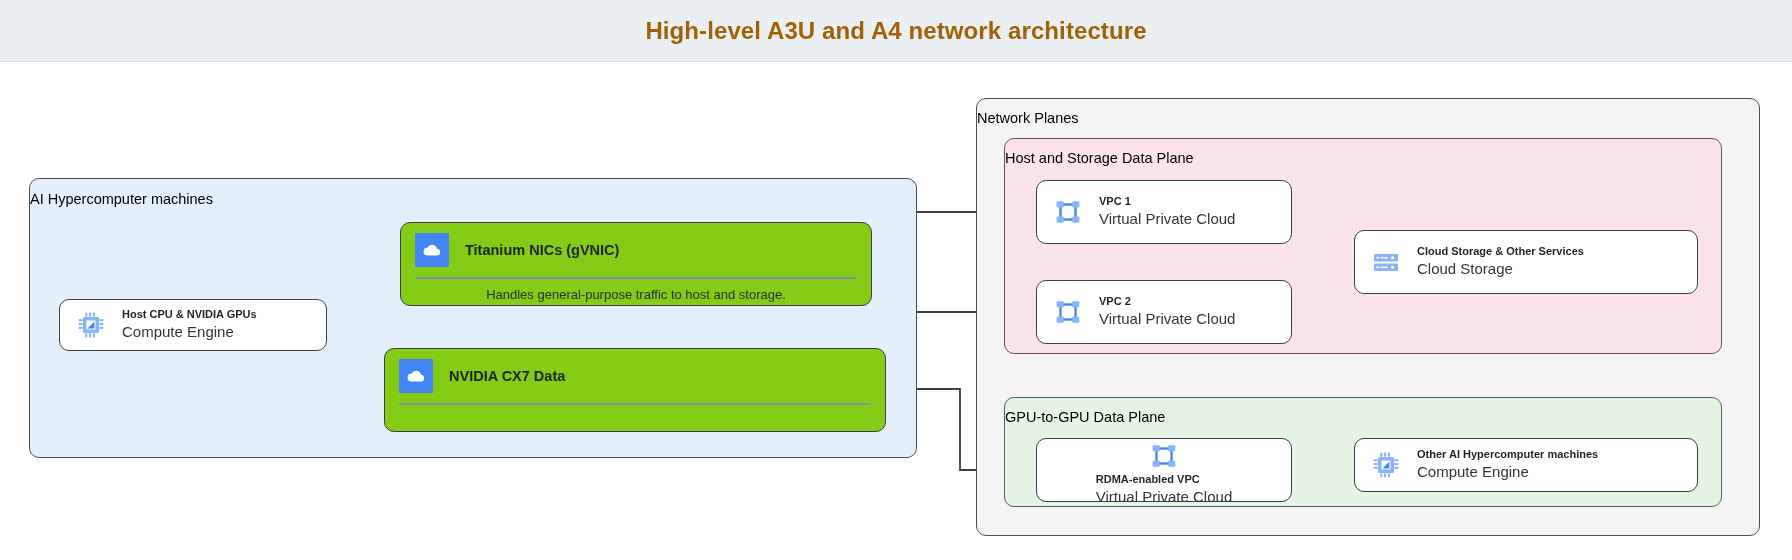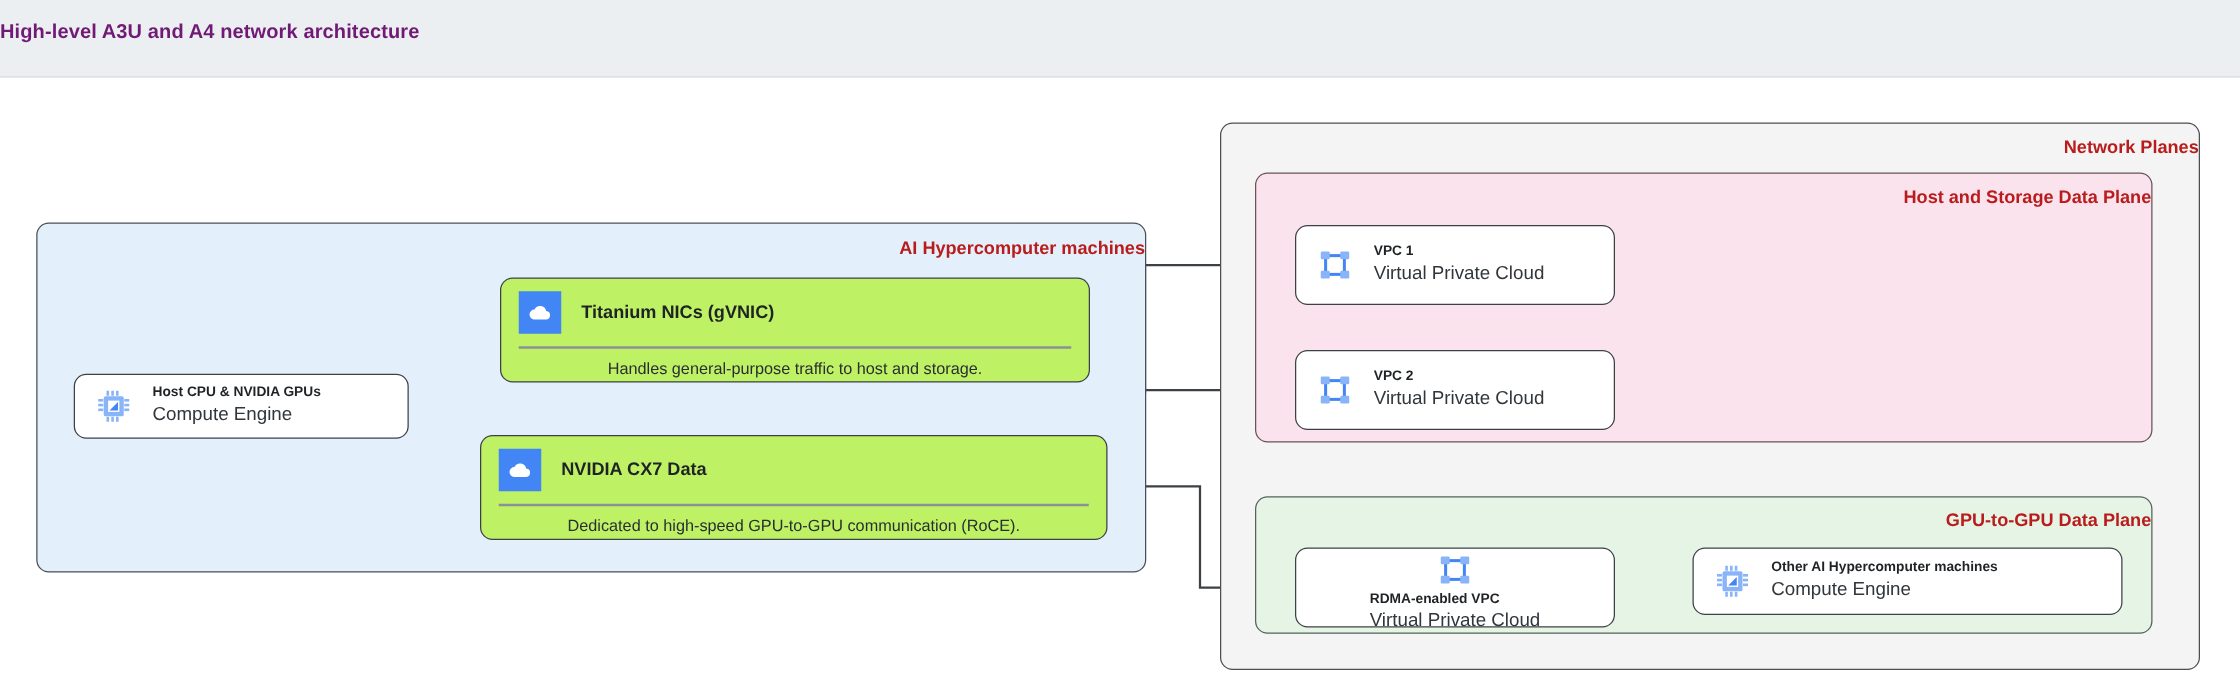--- a/index.html
+++ b/index.html
@@ -28,41 +28,42 @@
     height: 62px;
     background: #eceff1;
     border-bottom: 1px solid #d8dde0;
     box-sizing: border-box;
   }
   .header-title {
     position: absolute;
     left: 0;
     top: 17px;
     width: 1792px;
-    font-size: 16px;
+    text-align: center;
+    font-size: 24px;
     font-weight: bold;
-    color: #701a75;
+    color: #a16207;
     letter-spacing: 0.1px;
   }
 
   
   .panel {
     position: absolute;
     box-sizing: border-box;
     border: 1.6px solid #4a4f54;
     border-radius: 10px;
   }
   .panel-title {
     position: absolute;
     left: 0;
     width: 100%;
-    text-align: right;
+    text-align: left;
     font-size: 14.5px;
-    font-weight: bold;
-    color: #b91c1c;
+    font-weight: normal;
+    color: #000000;
   }
 
   .node {
     position: absolute;
     box-sizing: border-box;
     background: #ffffff;
     border: 1.6px solid #3c4146;
     border-radius: 10px;
     display: flex;
     align-items: center;
@@ -93,21 +94,21 @@
     font-size: 15px;
     color: #31363a;
     white-space: nowrap;
     margin-top: 1px;
   }
 
   
   .card {
     position: absolute;
     box-sizing: border-box;
-    background: #bef264;
+    background: #84cc16;
     border: 1.6px solid #3c4146;
     border-radius: 10px;
     overflow: hidden;
   }
   .card-head {
     display: flex;
     align-items: center;
     height: 54px;
     padding-left: 14px;
   }
@@ -246,21 +247,20 @@
   <div class="card" style="left:384px; top:348px; width:502px; height:84px;">
     <div class="card-head">
       <span class="sq-icon">
         <svg width="24" height="24" viewBox="0 0 24 24">
           <path d="M7.2,17.6 a4.0,4.0 0 0 1 0.35,-7.98 a5.0,5.0 0 0 1 9.4,1.1 a3.45,3.45 0 0 1 -0.45,6.88 z" fill="#ffffff"></path>
         </svg>
       </span>
       <span class="card-head-title">NVIDIA CX7 Data</span>
     </div>
     <div class="card-divider"></div>
-    <div class="card-caption">Dedicated to high-speed GPU-to-GPU communication (RoCE).</div>
   </div>
 
   <div class="panel" style="left:976px; top:98px; width:784px; height:438px; background:#f4f4f4;">
     <div class="panel-title" style="top:11px;">Network Planes</div>
   </div>
 
   <div class="panel" style="left:1004px; top:138px; width:718px; height:216px; background:#fae3ec; border-color:#6b5159;">
     <div class="panel-title" style="top:11px;">Host and Storage Data Plane</div>
   </div>
 
@@ -293,20 +293,38 @@
           <rect x="19.2" y="19.6" width="7.2" height="6.2" rx="1"></rect>
         </g>
       </svg>
     </span>
     <span class="node-text">
       <span class="node-title">VPC 2</span>
       <span class="node-sub">Virtual Private Cloud</span>
     </span>
   </div>
 
+  <div class="node" style="left:1354px; top:230px; width:344px; height:64px;">
+    <span class="node-icon plain-icon">
+      <svg width="30" height="30" viewBox="0 0 30 30">
+        <rect x="3" y="7" width="24" height="7.4" rx="1" fill="#8ab4f8"></rect>
+        <rect x="3" y="16.6" width="24" height="7.4" rx="1" fill="#8ab4f8"></rect>
+        <rect x="5.4" y="9.8" width="2.2" height="1.8" fill="#ffffff"></rect>
+        <rect x="9.2" y="10.1" width="7.6" height="1.3" fill="#ffffff"></rect>
+        <circle cx="21.6" cy="10.7" r="1.5" fill="#ffffff"></circle>
+        <rect x="5.4" y="19.4" width="2.2" height="1.8" fill="#ffffff"></rect>
+        <rect x="9.2" y="19.7" width="7.6" height="1.3" fill="#ffffff"></rect>
+        <circle cx="21.6" cy="20.3" r="1.5" fill="#ffffff"></circle>
+      </svg>
+    </span>
+    <span class="node-text">
+      <span class="node-title">Cloud Storage &amp; Other Services</span>
+      <span class="node-sub">Cloud Storage</span>
+    </span>
+  </div>
 
   <div class="panel" style="left:1004px; top:397px; width:718px; height:110px; background:#e6f4e6; border-color:#53635a;">
     <div class="panel-title" style="top:11px;">GPU-to-GPU Data Plane</div>
   </div>
 
   <div class="node" style="left:1036px; top:438px; width:256px; height:64px;flex-direction:column;">
     <span class="node-icon plain-icon">
       <svg width="30" height="30" viewBox="0 0 30 30">
         <rect x="7.5" y="7.5" width="15" height="15" fill="none" stroke="#4285f4" stroke-width="2.4"></rect>
         <g fill="#8ab4f8">

